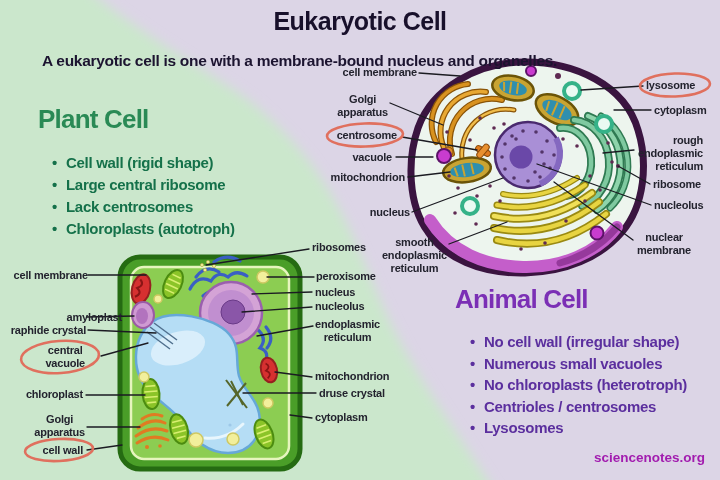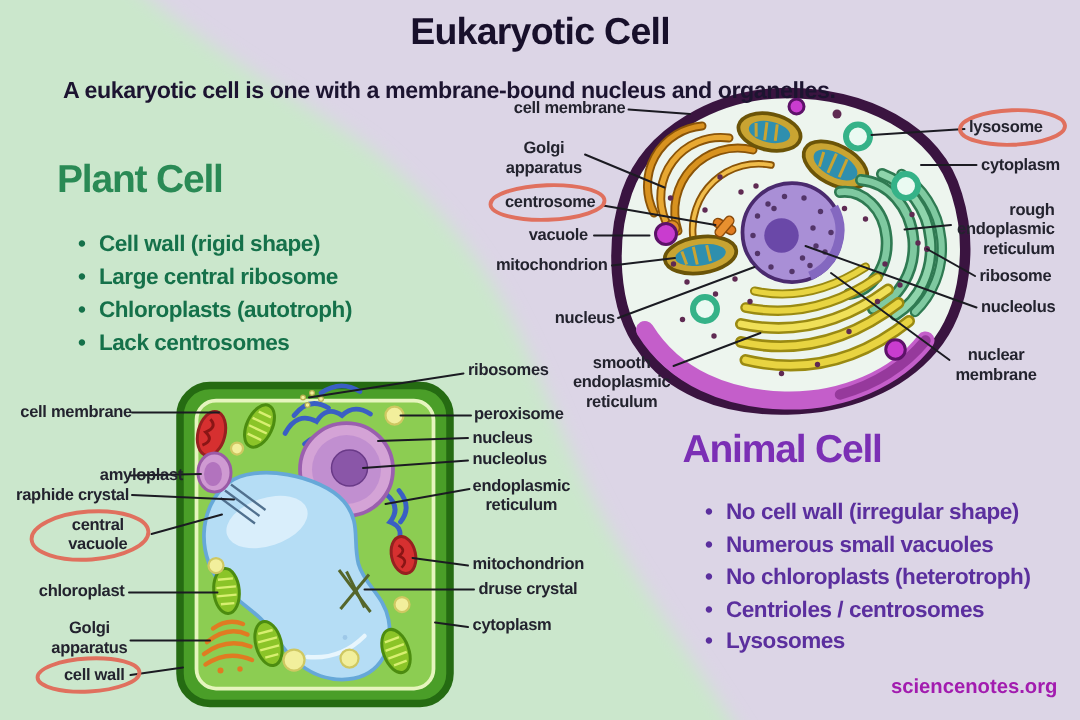--- a/index.html
+++ b/index.html
@@ -344,22 +344,22 @@
     </g>
   </svg>
 
   <div class="txt title">Eukaryotic Cell</div>
   <div class="txt subtitle">A eukaryotic cell is one with a membrane-bound nucleus and organelles.</div>
 
   <div class="txt heading plant-h">Plant Cell</div>
   <ul class="cell-list plant-list">
     <li>Cell wall (rigid shape)</li>
     <li>Large central ribosome</li>
+    <li>Lack centrosomes</li>
     <li>Chloroplasts (autotroph)</li>
-    <li>Lack centrosomes</li>
   </ul>
 
   <div class="txt heading animal-h">Animal Cell</div>
   <ul class="cell-list animal-list">
     <li>No cell wall (irregular shape)</li>
     <li>Numerous small vacuoles</li>
     <li>No chloroplasts (heterotroph)</li>
     <li>Centrioles / centrosomes</li>
     <li>Lysosomes</li>
   </ul>

